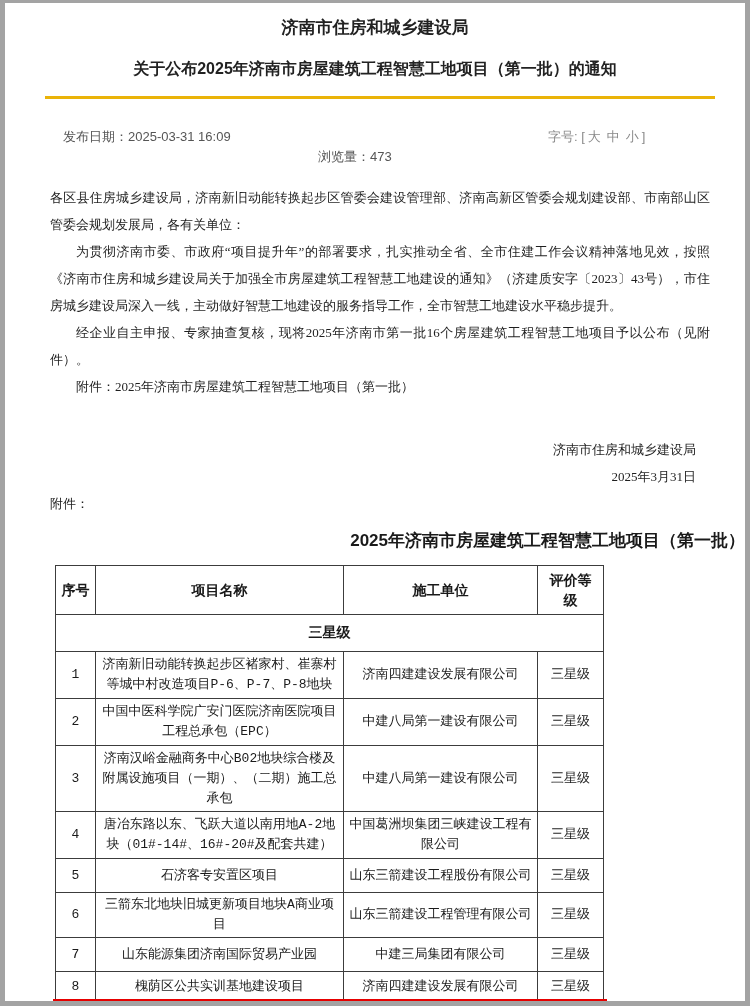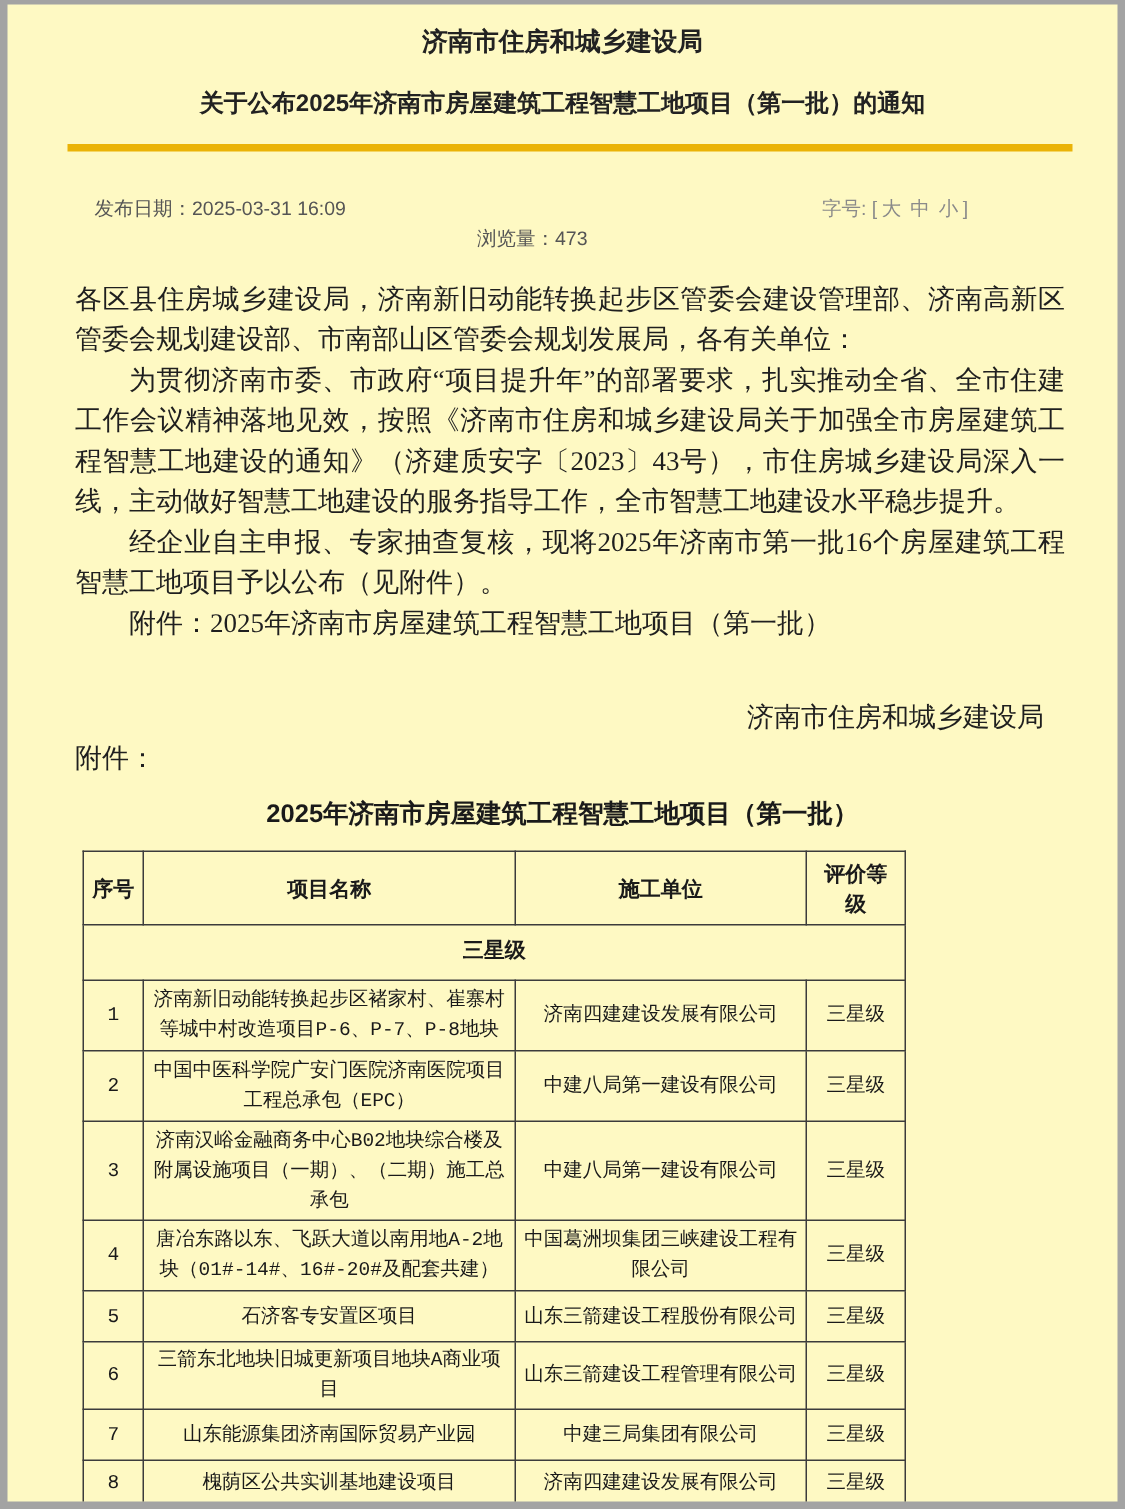--- a/index.html
+++ b/index.html
@@ -4,58 +4,58 @@
 <style>
   html,body{margin:0;padding:0;}
   body{
     width:750px;height:1006px;
     background:#a3a3a3;
     font-family:"Liberation Sans","DejaVu Sans",sans-serif;
     position:relative;overflow:hidden;
   }
   .page{
     position:absolute;left:5px;top:3px;right:5px;bottom:5px;
-    background:#fef9c3;overflow:hidden;
+    background:#ffffff;overflow:hidden;
     color:#333;
   }
   .org-title{
     margin-top:13px;text-align:center;
     font-size:17px;font-weight:bold;color:#222;
   }
   .notice-title{
     margin-top:20px;text-align:center;
     font-size:16px;font-weight:bold;color:#222;
   }
   .meta-bar{
     margin:16px 30px 0 40px;
-    border-top:5px solid #eab308;
+    border-top:3px solid #eab308;
     padding:8px 0 4px 0;
     display:flex;align-items:center;
     font-size:13px;color:#555;
   }
   .meta-left{padding-left:18px;width:255px;}
   .meta-center{width:230px;margin-top:41px;}
   .meta-right{flex:1;}
   .meta-value{color:#555;}
   .font-size-ctl{color:#8a8a8a;}
   .font-size-ctl .opt{color:#8a8a8a;margin:0 3px;cursor:pointer;}
   .doc-body{
     margin:14px 35px 0 45px;
     font-family:"Liberation Serif","DejaVu Serif",serif;
-    font-size:18px;line-height:27px;color:#1f1f1f;
+    font-size:13px;line-height:27px;color:#1f1f1f;
     text-align:justify;
   }
   .doc-body p{margin:0;}
   .indent{text-indent:2em;}
   .attach-ref{margin-top:11px;text-indent:2em;}
   .signature{margin-top:36px;text-align:right;padding-right:14px;}
   .signature div{line-height:27px;}
   .attach-label{margin-top:16px;}
   .table-title{
-    margin-top:12px;text-align:center;
+    margin-top:12px;text-align:right;
     font-size:17px;font-weight:bold;color:#1a1a1a;
     font-family:"Liberation Sans","DejaVu Sans",sans-serif;
   }
   table.projects{
     margin:13px 0 0 50px;
     width:548px;table-layout:fixed;
     border-collapse:collapse;
     font-family:"Liberation Serif","DejaVu Serif",serif;
     font-size:13px;color:#1a1a1a;
   }
@@ -99,20 +99,21 @@
     </div>
   </div>
 
   <div class="doc-body">
     <p>各区县住房城乡建设局，济南新旧动能转换起步区管委会建设管理部、济南高新区管委会规划建设部、市南部山区管委会规划发展局，各有关单位：</p>
     <p class="indent">为贯彻济南市委、市政府“项目提升年”的部署要求，扎实推动全省、全市住建工作会议精神落地见效，按照《济南市住房和城乡建设局关于加强全市房屋建筑工程智慧工地建设的通知》（济建质安字〔2023〕43号），市住房城乡建设局深入一线，主动做好智慧工地建设的服务指导工作，全市智慧工地建设水平稳步提升。</p>
     <p class="indent">经企业自主申报、专家抽查复核，现将2025年济南市第一批16个房屋建筑工程智慧工地项目予以公布（见附件）。</p>
     <p class="attach-ref">附件：2025年济南市房屋建筑工程智慧工地项目（第一批）</p>
     <div class="signature">
       <div>济南市住房和城乡建设局</div>
+      <div>2025年3月31日</div>
     </div>
     <p class="attach-label">附件：</p>
   </div>
 
   <div class="table-title">2025年济南市房屋建筑工程智慧工地项目（第一批）</div>
 
   <table class="projects">
     <colgroup>
       <col style="width:40px">
         <col style="width:248px">

